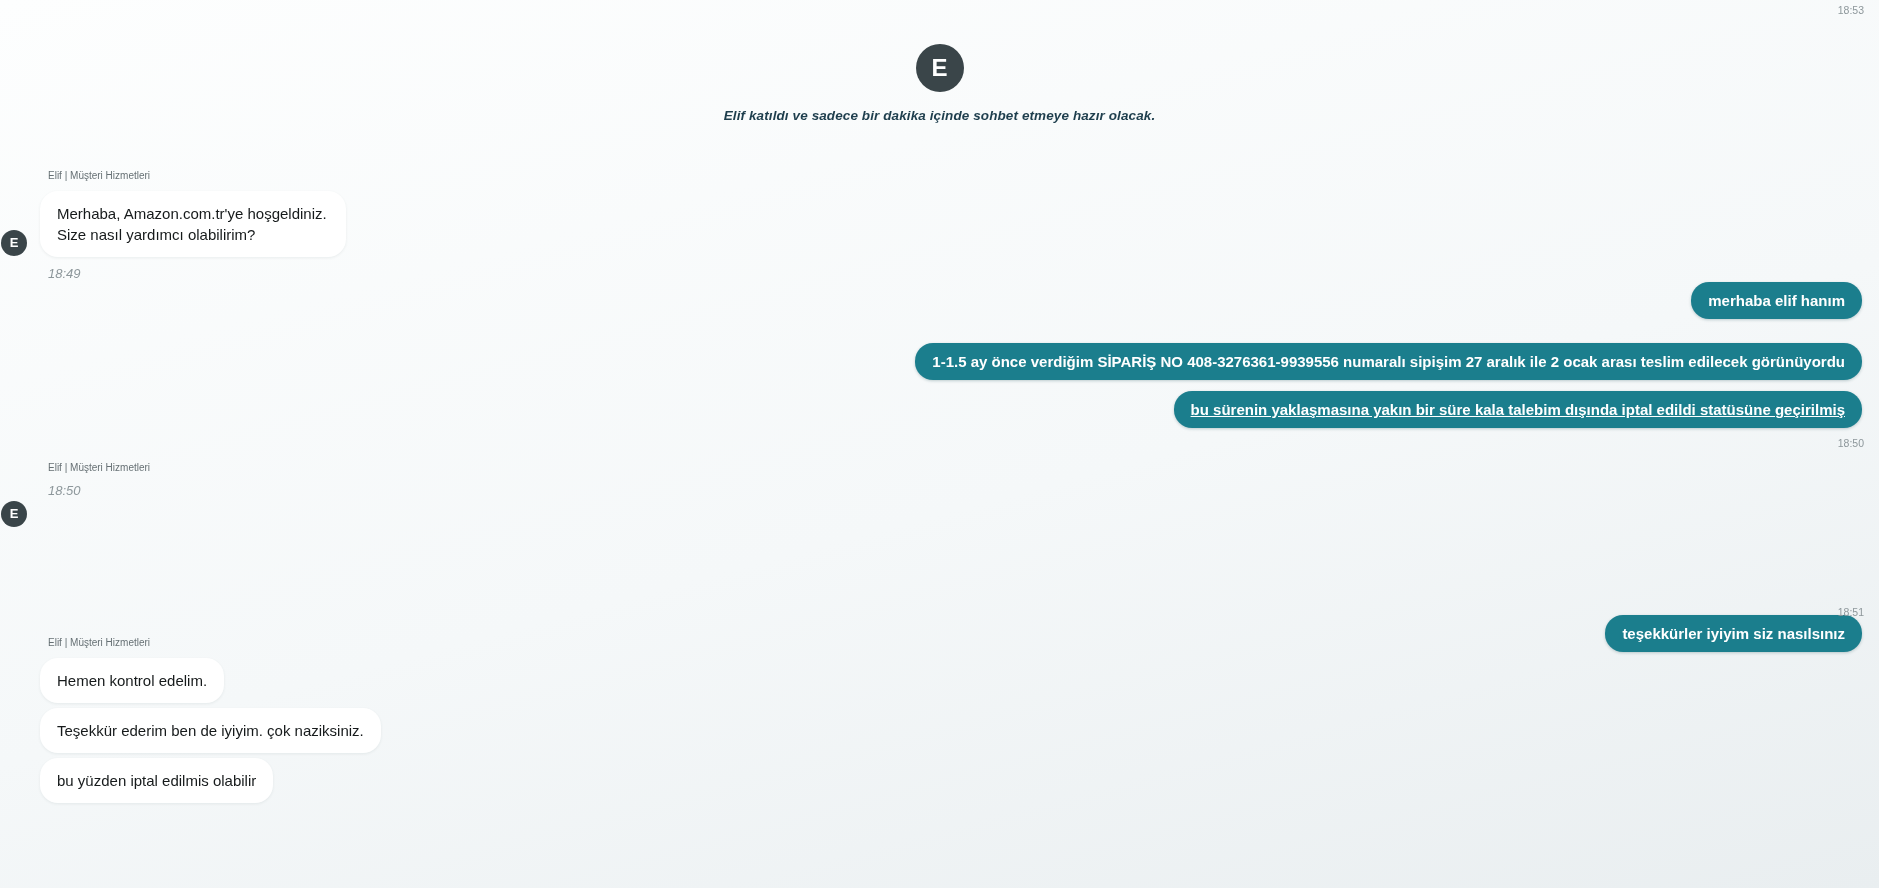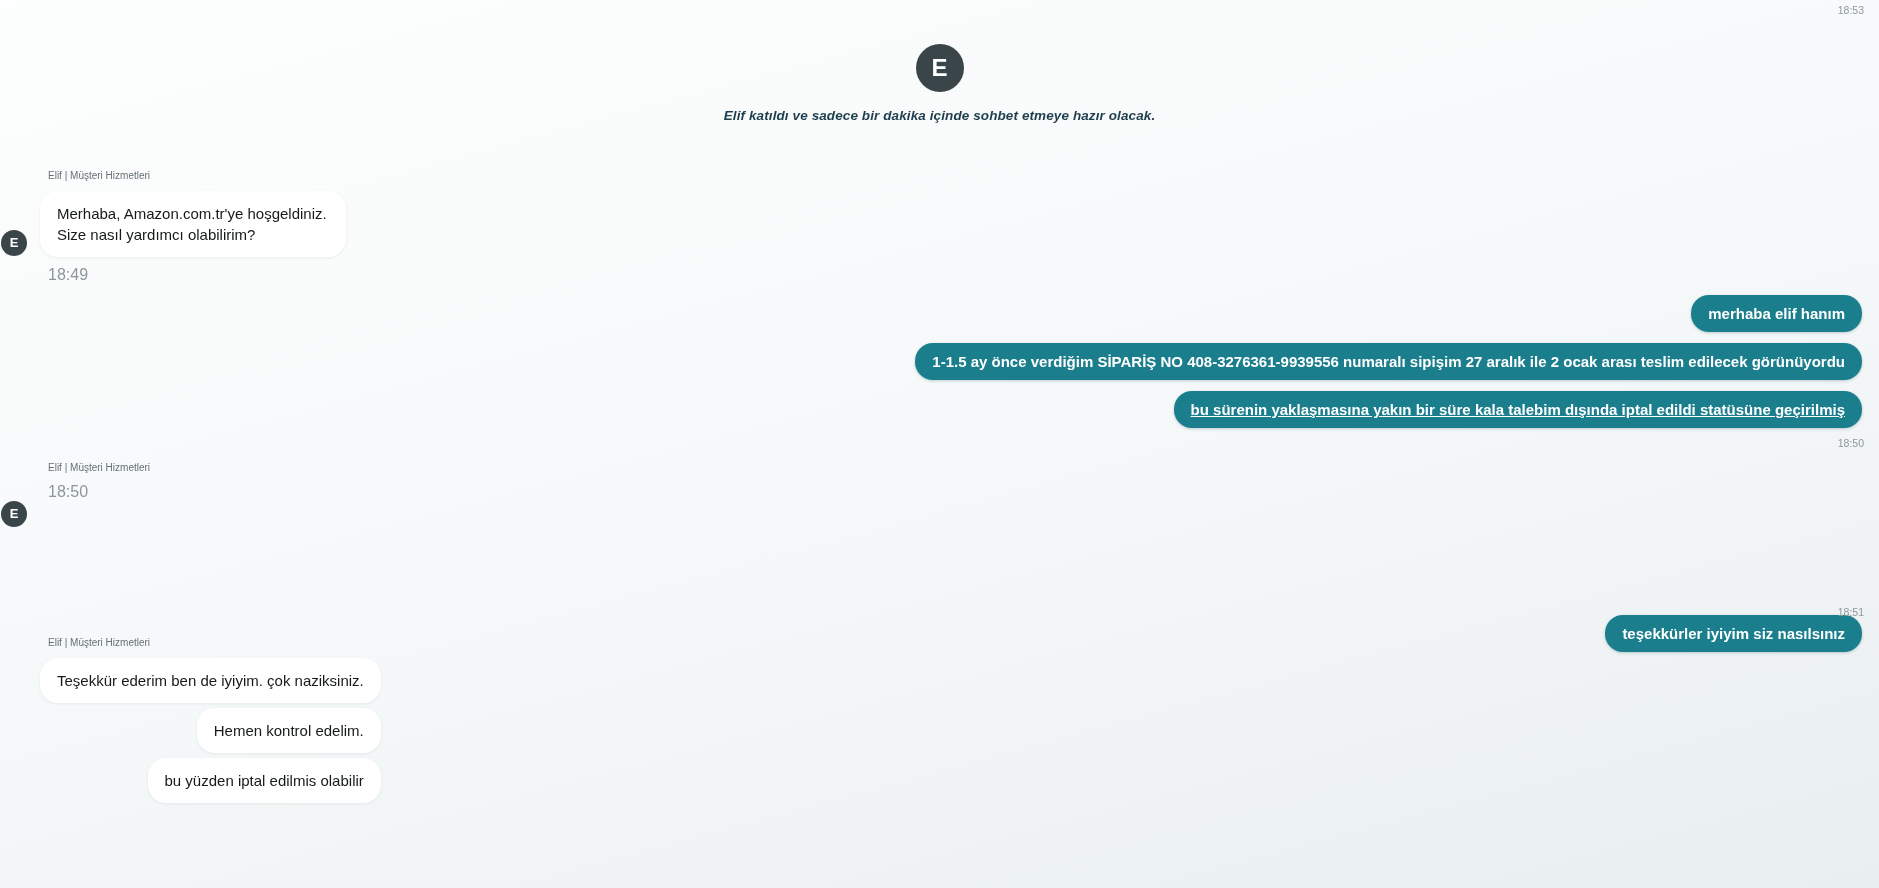--- a/index.html
+++ b/index.html
@@ -31,49 +31,49 @@
     margin-top:16px;
     font-size:13.5px; font-weight:bold; color:#1E3E4D;
     letter-spacing:.1px;
     font-style:italic;
   }
 
   
   .agent-group { position:absolute; left:40px; }
   .g1 { top:170px; } .g2 { top:462px; } .g3 { top:637px; }
   .agent-label { font-size:10px; color:#667074; margin:0 0 10px 8px; }
-  .bubbles { display:flex; flex-direction:column; gap:5px; align-items:flex-end; }
+  .bubbles { display:flex; flex-direction:column; gap:5px; align-items:flex-start; }
   .agent-bubble {
     background:#ffffff; border-radius:18px;
     padding:12px 17px;
     font-size:15px; color:#161A1B; line-height:21px;
     white-space:nowrap; width:max-content;
     box-shadow:0 1px 3px rgba(40,60,70,.08);
   }
   .agent-bubble.wrap { white-space:normal; max-width:306px; }
-  .agent-ts { font-size:16px; color:#8D979B; margin:9px 0 0 8px; }
+  .agent-ts { font-size:13px; color:#8D979B; margin:9px 0 0 8px;font-style:italic; }
   .avatar-sm {
     position:absolute; left:-39px;
     width:26px; height:26px; border-radius:50%;
     background:#3A4549; color:#fff;
     font-weight:bold; font-size:13px; line-height:26px; text-align:center;
   }
   .g1 .avatar-sm { top:60px; }
   .g2 .avatar-sm { top:39px; }
 
   
   .user-bubble {
     position:absolute; right:17px;
     background:#1B7E8D; color:#ffffff;
     font-weight:bold; font-size:15px; line-height:21px;
     border-radius:18px; padding:8px 17px;
     white-space:nowrap; width:max-content;
     box-shadow:0 1px 3px rgba(20,70,80,.25);
   }
-  .m1 { top:295px; } .m2 { top:343px; } .m3 { top:391px;text-decoration:underline; } .m4 { top:589px;margin-top:26px; }
+  .m1 { top:282px; } .m2 { top:343px; } .m3 { top:391px;text-decoration:underline; } .m4 { top:589px;margin-top:26px; }
   .user-ts {
     position:absolute; right:15px;
     font-size:10.5px; color:#8D979B;
   }
   .t1 { top:437px; } .t2 { top:606px;margin-left:20px; }
 </style>
 </head>
 <body>
 
 <div class="chat">
@@ -104,19 +104,19 @@
     <div class="agent-ts">18:50</div>
     <div class="avatar-sm">E</div>
   </section>
 
   <div class="user-bubble m4">teşekkürler iyiyim siz nasılsınız</div>
   <div class="user-ts t2">18:51</div>
 
   <section class="agent-group g3">
     <div class="agent-label">Elif | Müşteri Hizmetleri</div>
     <div class="bubbles">
+      <div class="agent-bubble">Hemen kontrol edelim.</div>
       <div class="agent-bubble">Teşekkür ederim ben de iyiyim. çok naziksiniz.</div>
-      <div class="agent-bubble">Hemen kontrol edelim.</div>
       <div class="agent-bubble">bu yüzden iptal edilmis olabilir</div>
     </div>
   </section>
 
 </div>
 
 </body></html>

